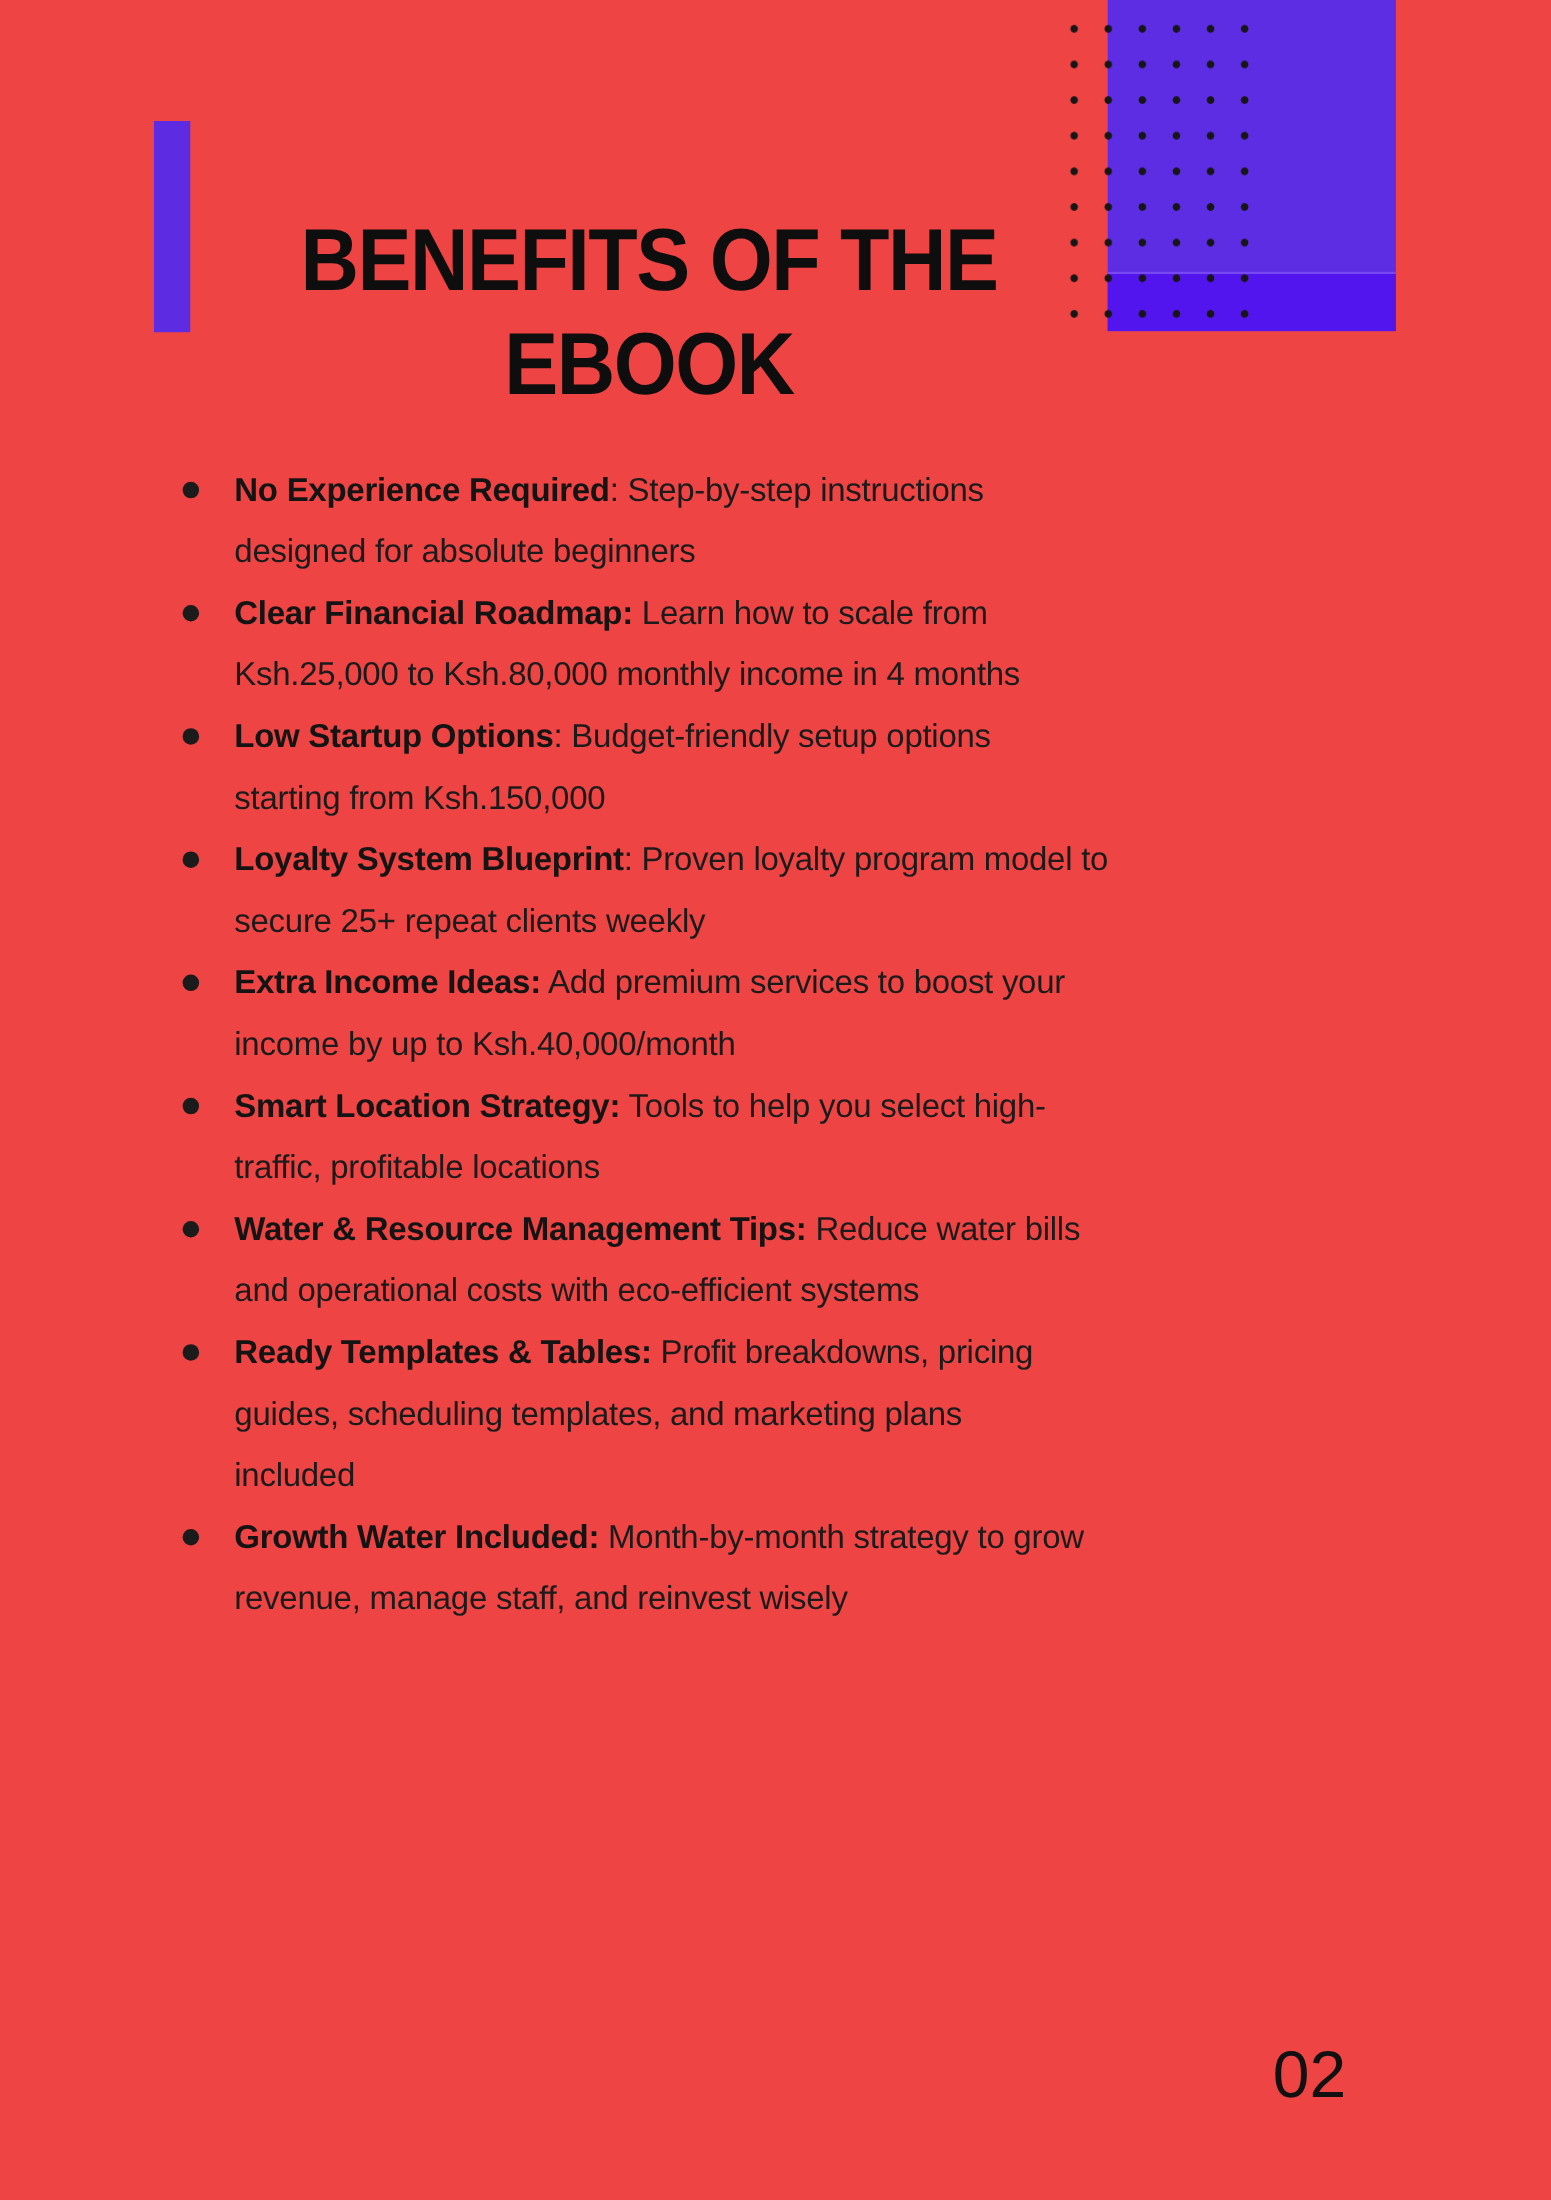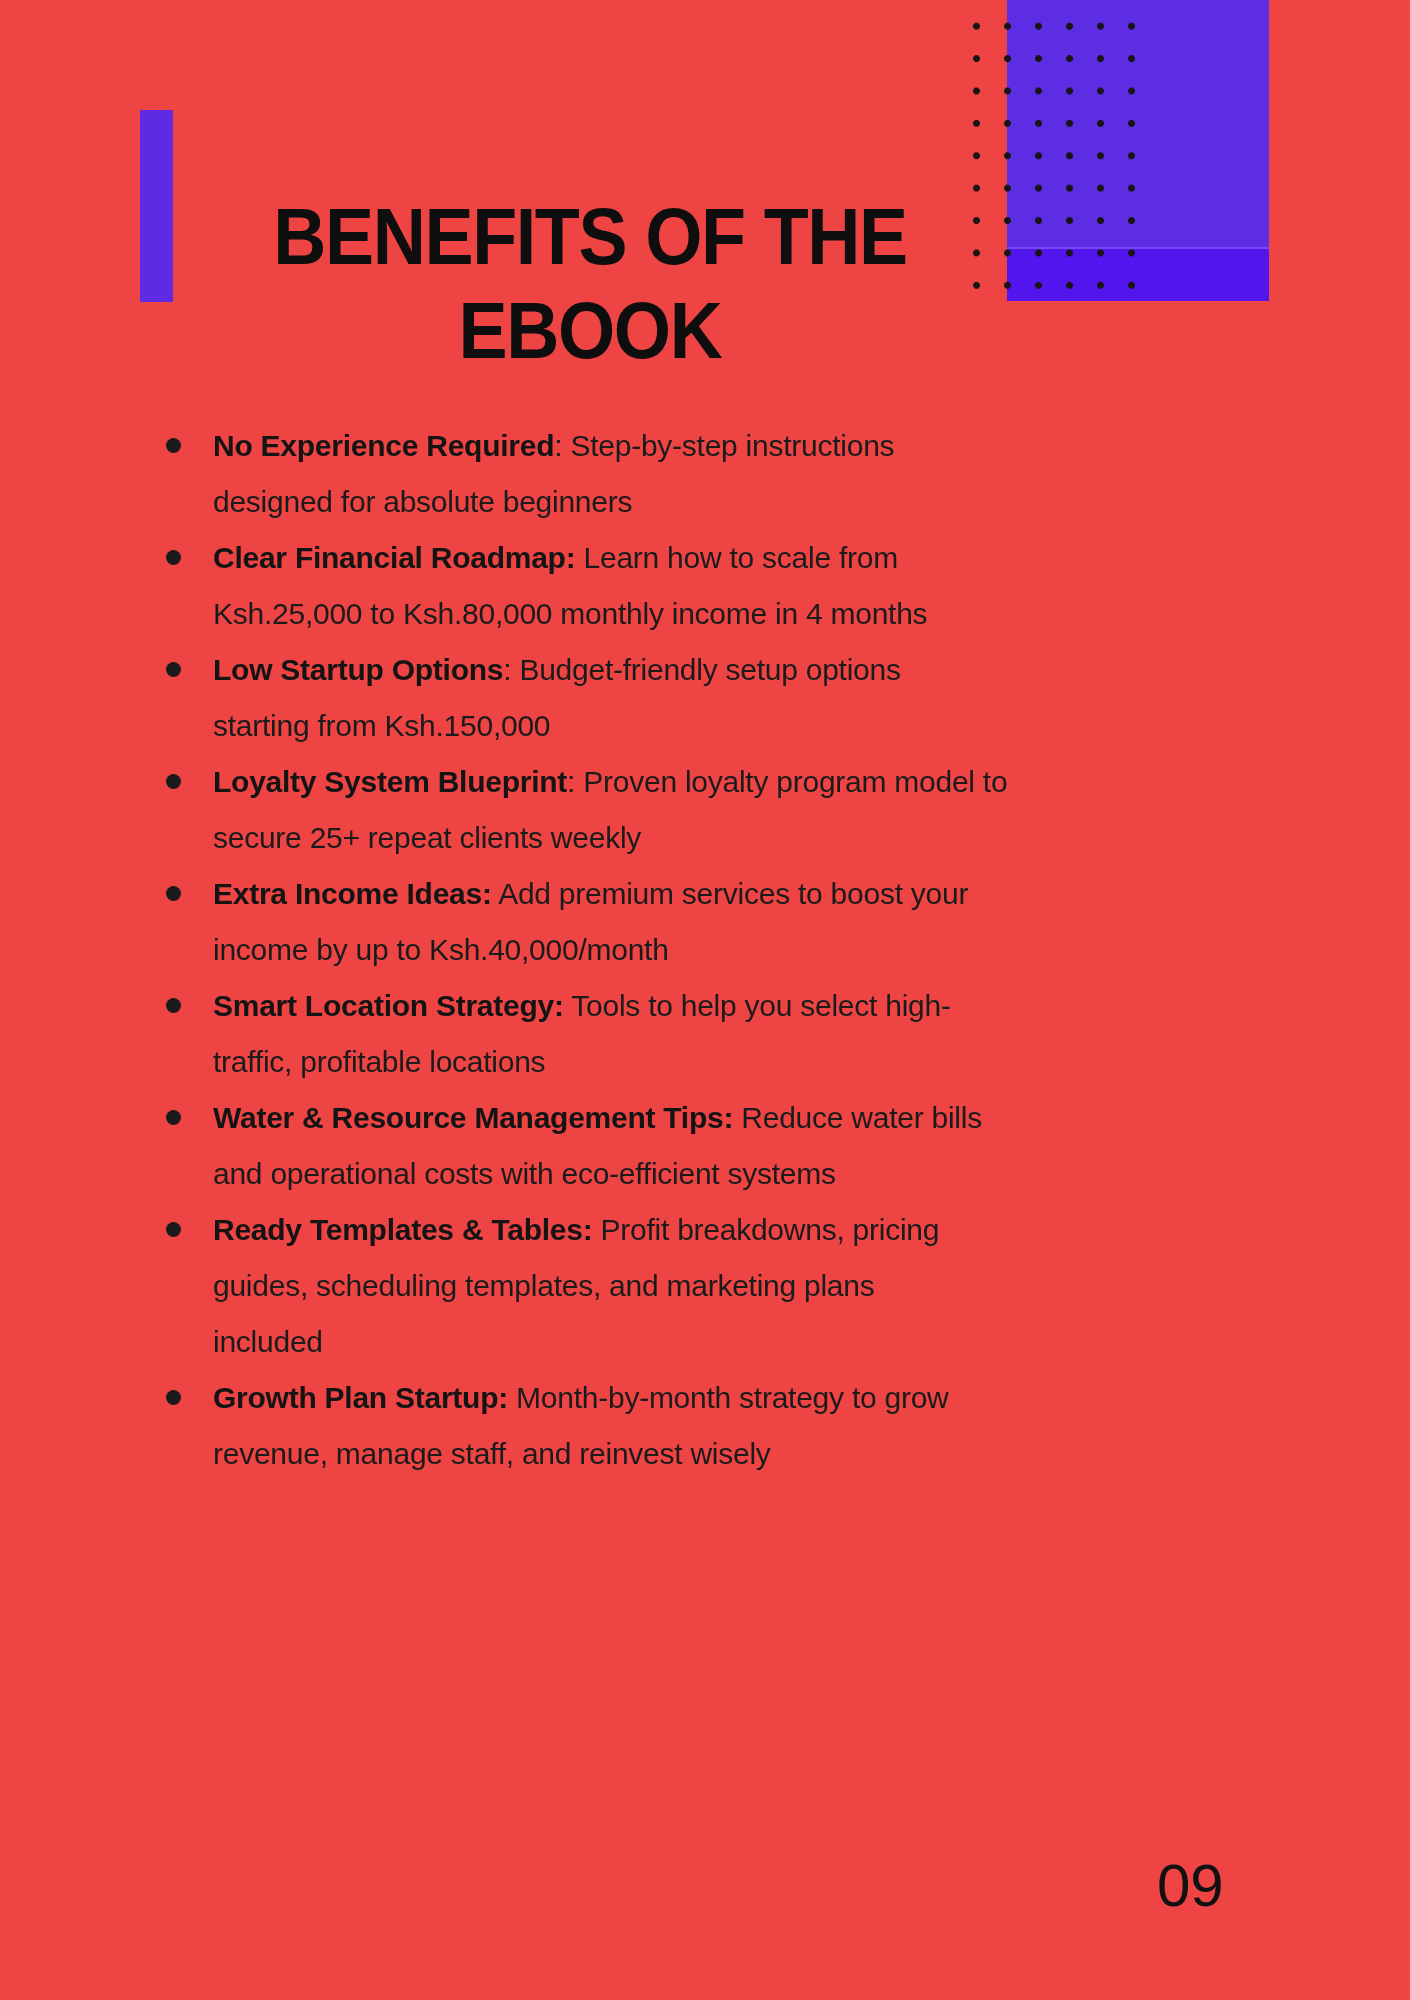--- a/index.html
+++ b/index.html
@@ -127,19 +127,19 @@
 secure 25+ repeat clients weekly</span></li>
     <li><span class="item-bold">Extra Income Ideas:</span><span class="item-desc"> Add premium services to boost your
 income by up to Ksh.40,000/month</span></li>
     <li><span class="item-bold">Smart Location Strategy:</span><span class="item-desc"> Tools to help you select high-
 traffic, profitable locations</span></li>
     <li><span class="item-bold">Water &amp; Resource Management Tips:</span><span class="item-desc"> Reduce water bills
 and operational costs with eco-efficient systems</span></li>
     <li><span class="item-bold">Ready Templates &amp; Tables:</span><span class="item-desc"> Profit breakdowns, pricing
 guides, scheduling templates, and marketing plans
 included</span></li>
-    <li><span class="item-bold">Growth Plan Startup:</span><span class="item-desc"> Month-by-month strategy to grow
+    <li><span class="item-bold">Growth Water Included:</span><span class="item-desc"> Month-by-month strategy to grow
 revenue, manage staff, and reinvest wisely</span></li>
   </ul>
 
-  <div class="page-number">09</div>
+  <div class="page-number">02</div>
 
 </div>
 
 </body></html>

